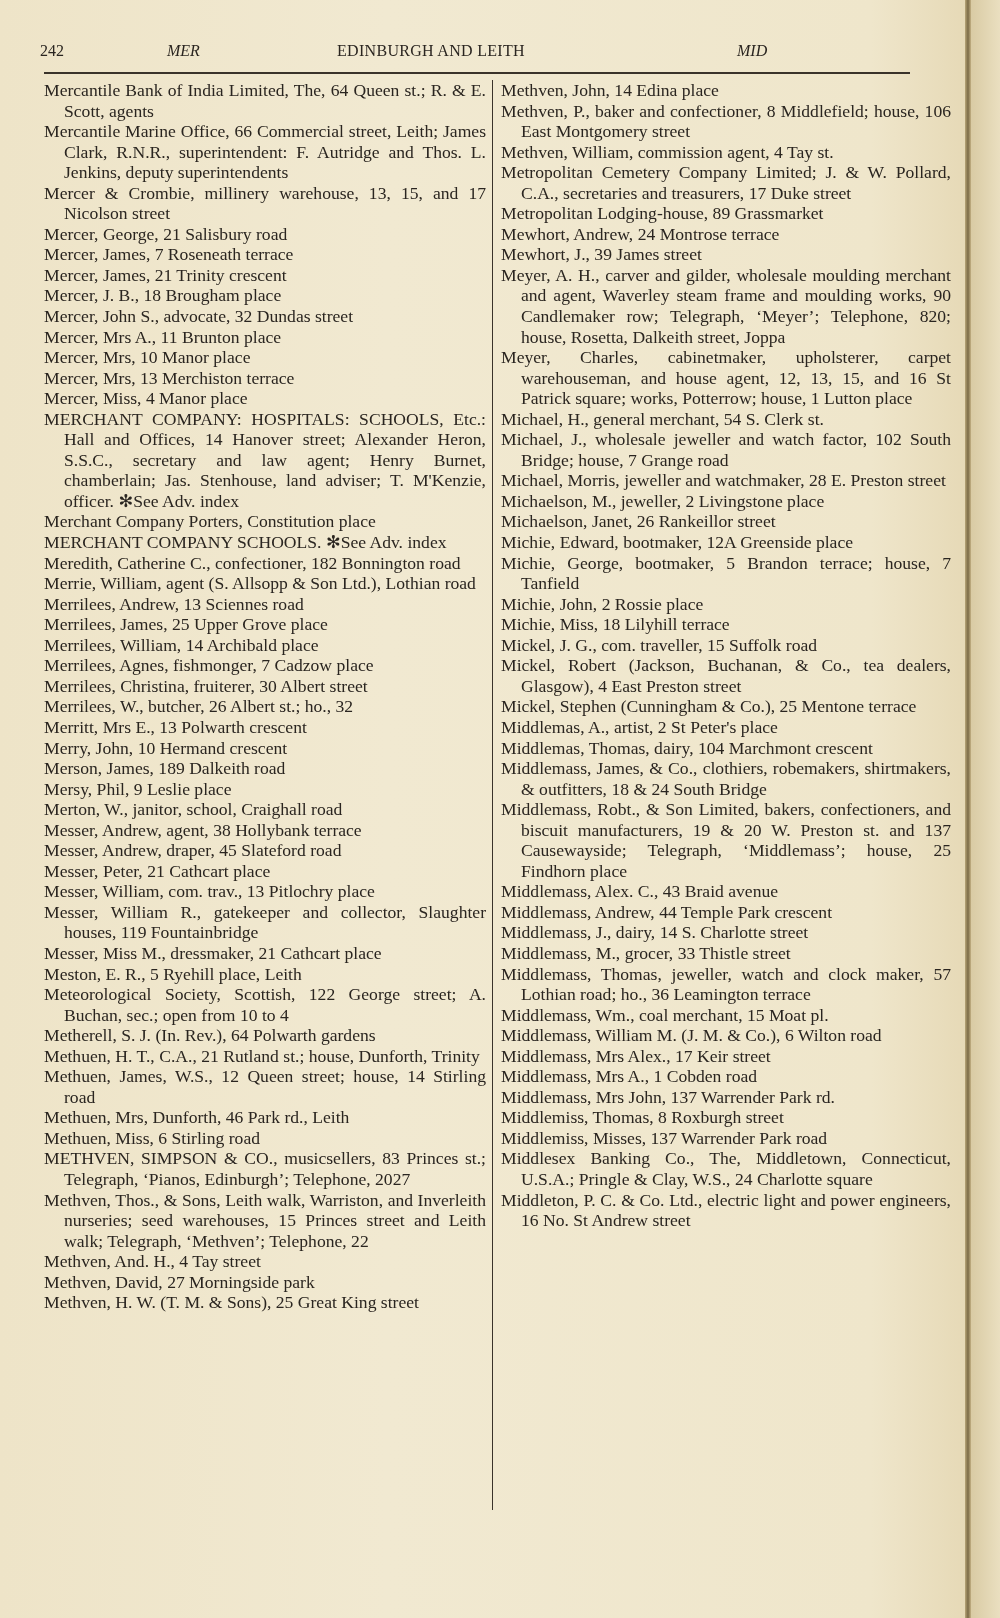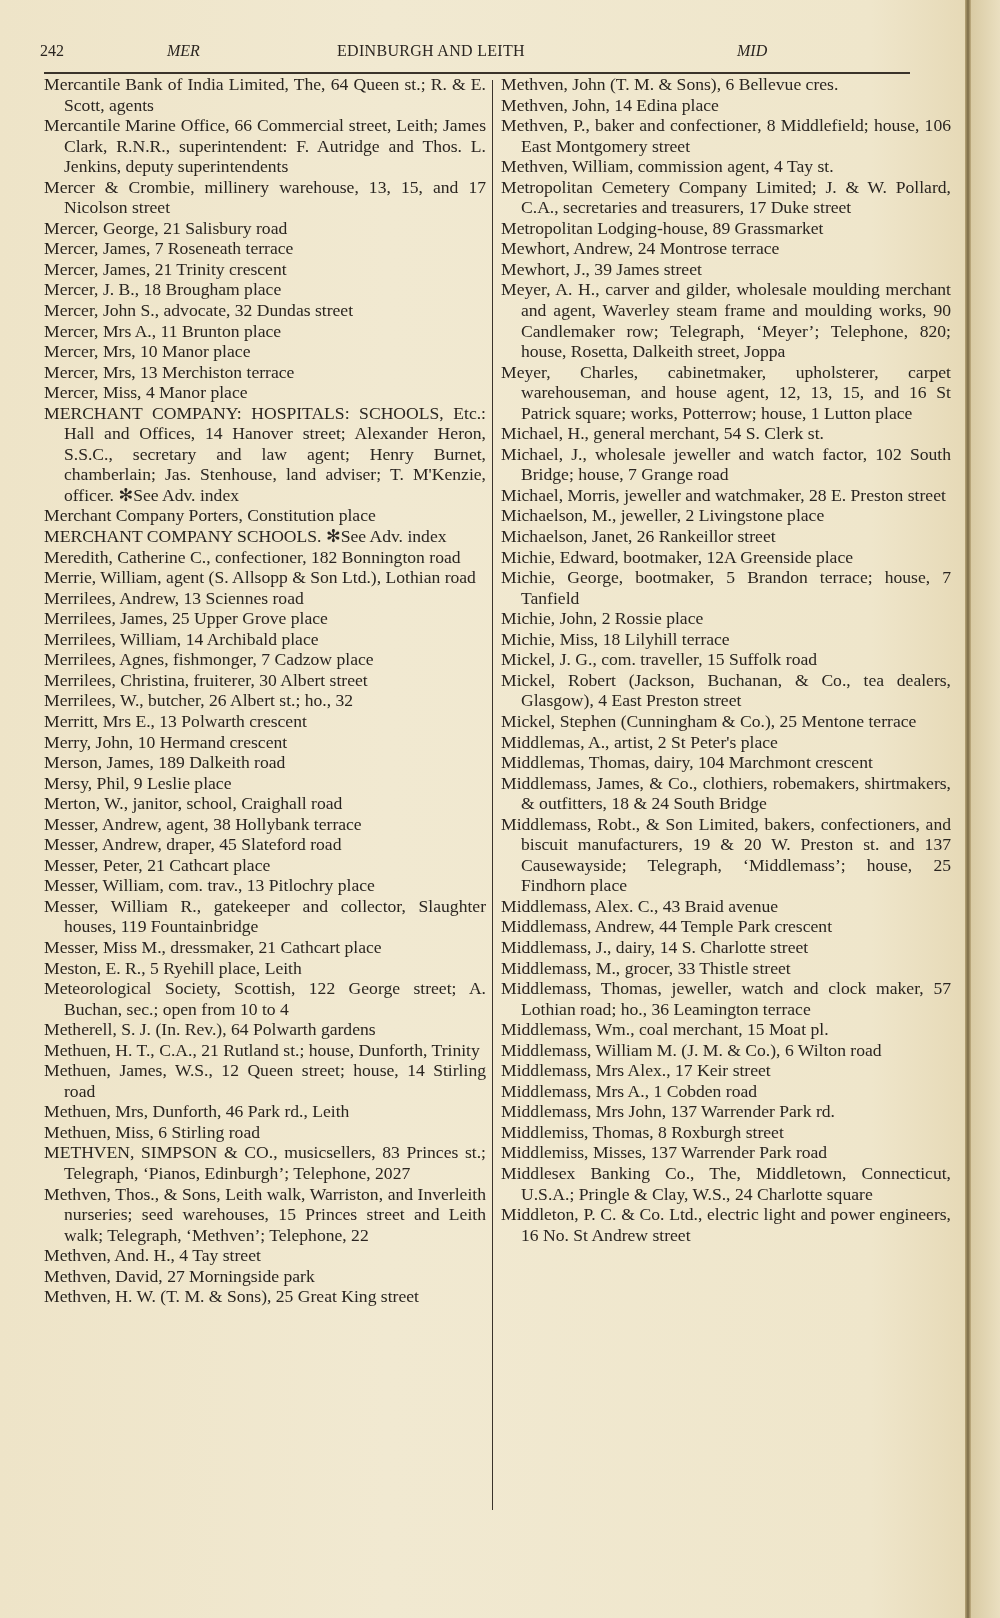--- a/index.html
+++ b/index.html
@@ -31,21 +31,21 @@
   .h-left { left: 127px; font-style: italic; }
   .h-title { left: 297px; letter-spacing: 0.3px; }
   .h-right { left: 697px; font-style: italic; }
   .header-rule {
     position: absolute; left: 44px; top: 72px; width: 866px; height: 2px; background: #3a332a;
   }
   .col-rule {
     position: absolute; left: 492px; top: 80px; width: 1px; height: 1430px; background: #3a332a;
   }
   .col {
-    position: absolute; top: 74px; font-family: "Liberation Serif", serif;
+    position: absolute; top: 80px; font-family: "Liberation Serif", serif;
     font-size: 17.6px; line-height: 20.55px;
   }
   .col-left { left: 44px; width: 442px; }
   .col-right { left: 501px; width: 450px; }
   .entry {
     text-align: justify; text-align-last: left;
     padding-left: 20px; text-indent: -20px;
   }
 </style>
 </head>
@@ -103,21 +103,20 @@
       <div class="entry">Methuen, James, W.S., 12 Queen street; house, 14 Stirling road</div>
       <div class="entry">Methuen, Mrs, Dunforth, 46 Park rd., Leith</div>
       <div class="entry">Methuen, Miss, 6 Stirling road</div>
       <div class="entry">METHVEN, SIMPSON &amp; CO., musicsellers, 83 Princes st.; Telegraph, ‘Pianos, Edinburgh’; Telephone, 2027</div>
       <div class="entry">Methven, Thos., &amp; Sons, Leith walk, Warriston, and Inverleith nurseries; seed warehouses, 15 Princes street and Leith walk; Telegraph, ‘Methven’; Telephone, 22</div>
       <div class="entry">Methven, And. H., 4 Tay street</div>
       <div class="entry">Methven, David, 27 Morningside park</div>
       <div class="entry">Methven, H. W. (T. M. &amp; Sons), 25 Great King street</div>
     </div>
   <div class="col col-right" id="right-col">
-      <div class="entry">Methven, John (T. M. &amp; Sons), 6 Bellevue cres.</div>
       <div class="entry">Methven, John, 14 Edina place</div>
       <div class="entry">Methven, P., baker and confectioner, 8 Middlefield; house, 106 East Montgomery street</div>
       <div class="entry">Methven, William, commission agent, 4 Tay st.</div>
       <div class="entry">Metropolitan Cemetery Company Limited; J. &amp; W. Pollard, C.A., secretaries and treasurers, 17 Duke street</div>
       <div class="entry">Metropolitan Lodging-house, 89 Grassmarket</div>
       <div class="entry">Mewhort, Andrew, 24 Montrose terrace</div>
       <div class="entry">Mewhort, J., 39 James street</div>
       <div class="entry">Meyer, A. H., carver and gilder, wholesale moulding merchant and agent, Waverley steam frame and moulding works, 90 Candlemaker row; Telegraph, ‘Meyer’; Telephone, 820; house, Rosetta, Dalkeith street, Joppa</div>
       <div class="entry">Meyer, Charles, cabinetmaker, upholsterer, carpet warehouseman, and house agent, 12, 13, 15, and 16 St Patrick square; works, Potterrow; house, 1 Lutton place</div>
       <div class="entry">Michael, H., general merchant, 54 S. Clerk st.</div>

